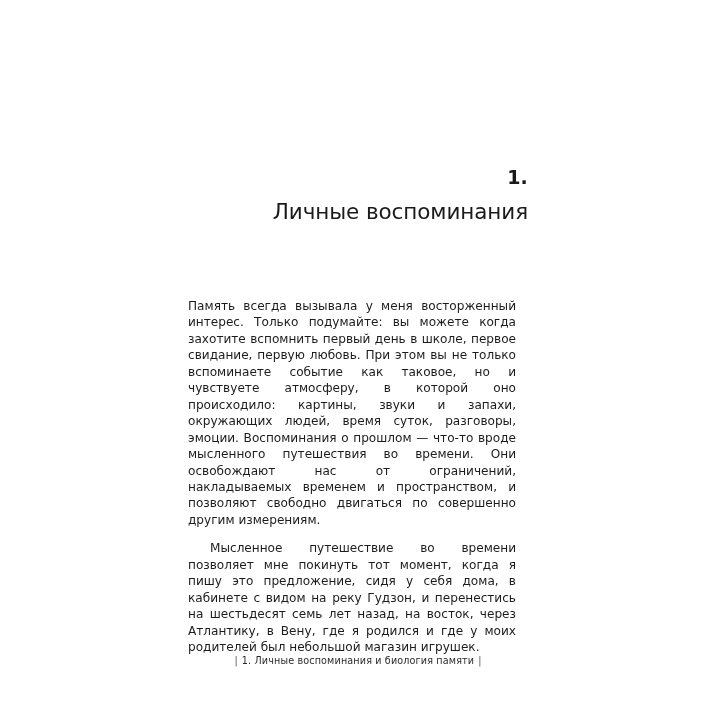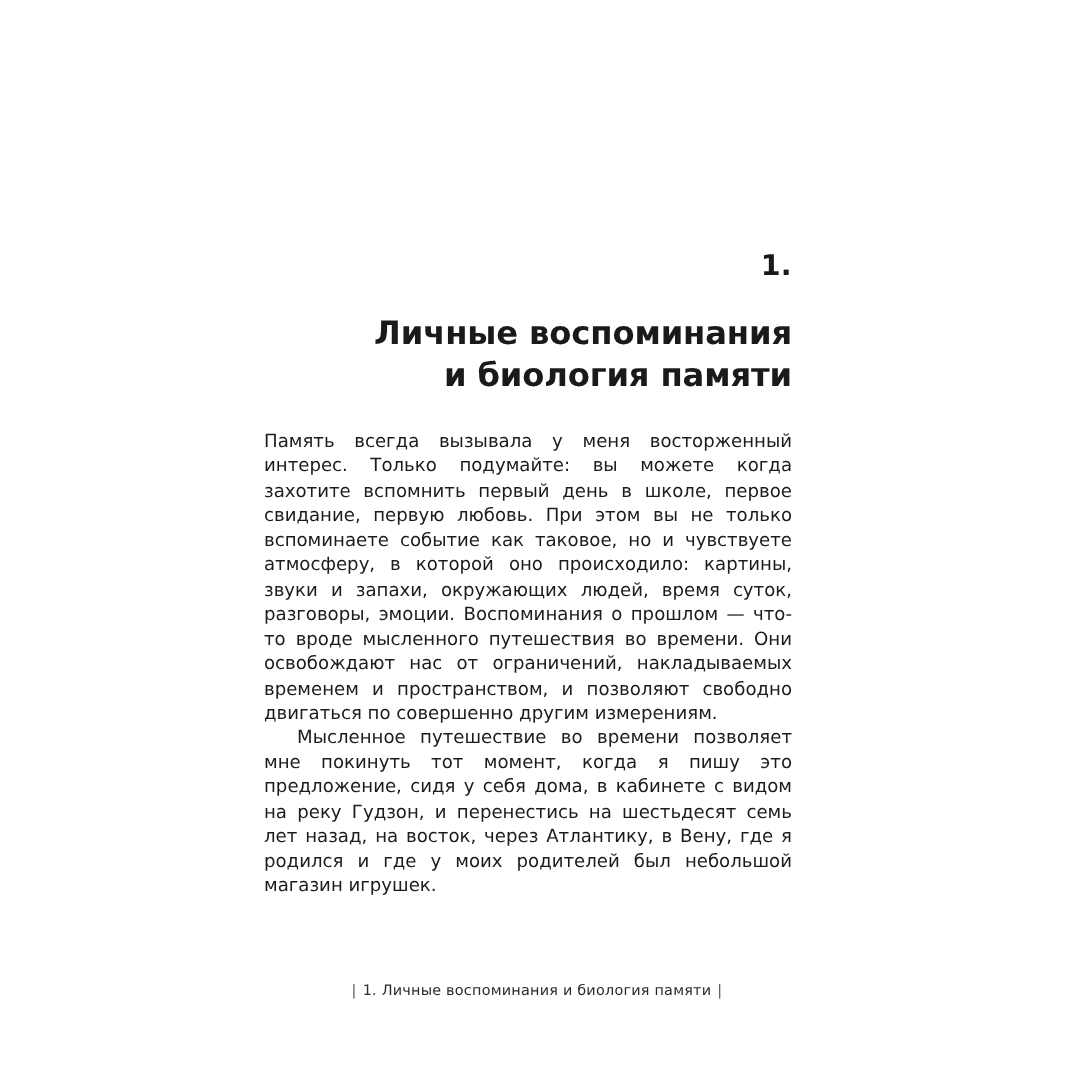--- a/index.html
+++ b/index.html
@@ -30,23 +30,23 @@
     text-align: right;
   }
   .chapter-number {
     font-size: 19px;
     font-weight: bold;
     color: #1a1a1a;
     line-height: 1.0;
     letter-spacing: 0.2px;
   }
   .chapter-title {
-    margin-top: 22px;
+    margin-top: 11px;
     font-size: 21.5px;
-    font-weight: bold;
+    font-weight: normal;
     color: #1a1a1a;
     line-height: 1.32;
     letter-spacing: -0.1px;
   }
   .chapter-title .title-line {
     display: block;
     white-space: nowrap;
   }
 
   
@@ -56,21 +56,21 @@
     top: 286px;
     width: 352px;
     font-size: 12.1px;
     line-height: 16.45px;
     color: #1c1c1c;
     text-align: justify;
     text-justify: inter-word;
     hyphens: manual;
   }
   .body-text p {
-    margin: 0;
+    margin: 12px;
     text-align: justify;
   }
   .body-text p.indent {
     text-indent: 22px;
   }
   
 
   
   .footer {
     position: absolute;
@@ -90,21 +90,20 @@
 </style>
 </head>
 <body>
 
 <div class="page">
 
   <div class="chapter-head">
     <div class="chapter-number">1.</div>
     <div class="chapter-title">
       <span class="title-line">Личные воспоминания</span>
-      <span class="title-line">и биология памяти</span>
     </div>
   </div>
 
   <div class="body-text">
     <p>Память всегда вызывала у меня восторженный интерес. Только подумайте: вы можете когда захотите вспомнить первый день в школе, первое свидание, первую любовь. При этом вы не только вспоминаете событие как таковое, но и чувствуете атмосферу, в которой оно происходило: картины, звуки и запахи, окружающих людей, время суток, разговоры, эмоции. Воспоминания о прошлом — что-то вроде мысленного путешествия во времени. Они освобождают нас от ограничений, накладываемых временем и пространством, и позволяют свободно двигаться по совершенно другим измерениям.</p>
     <p class="indent">Мысленное путешествие во времени позволяет мне покинуть тот момент, когда я пишу это предложение, сидя у себя дома, в кабинете с видом на реку Гудзон, и перенестись на шестьдесят семь лет назад, на восток, через Атлантику, в Вену, где я родился и где у моих родителей был небольшой магазин игрушек.</p>
   </div>
 
   <div class="footer">
     <span class="rule">|</span><span>1. Личные воспоминания и биология памяти</span><span class="rule">|</span>

